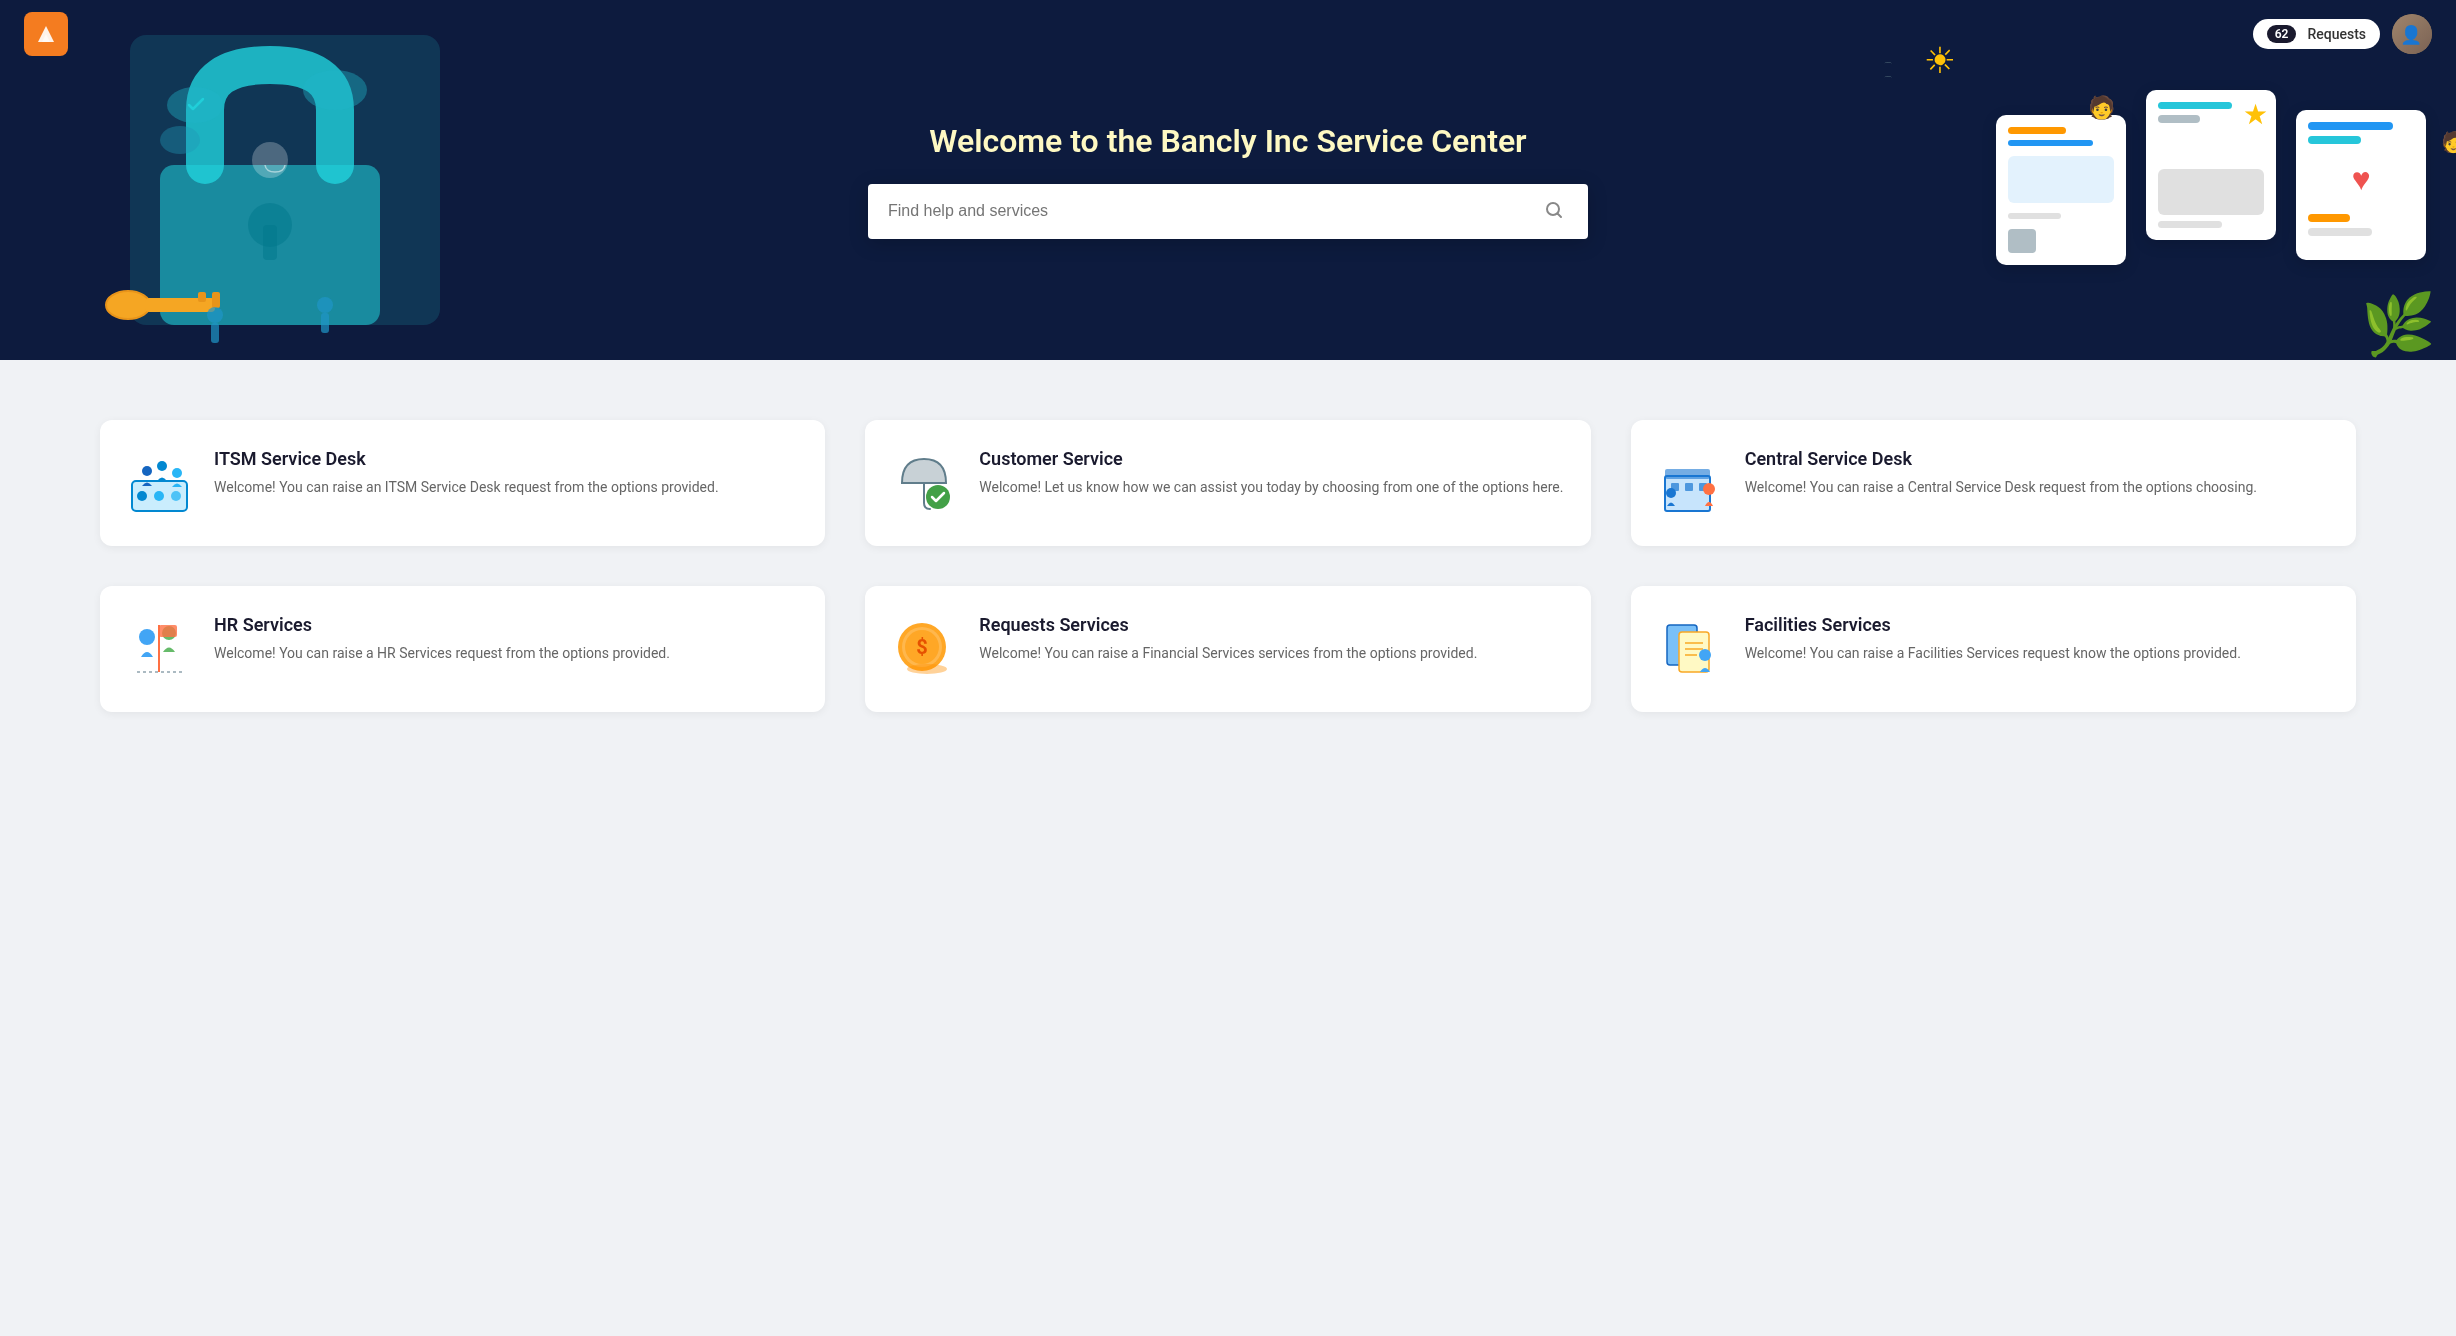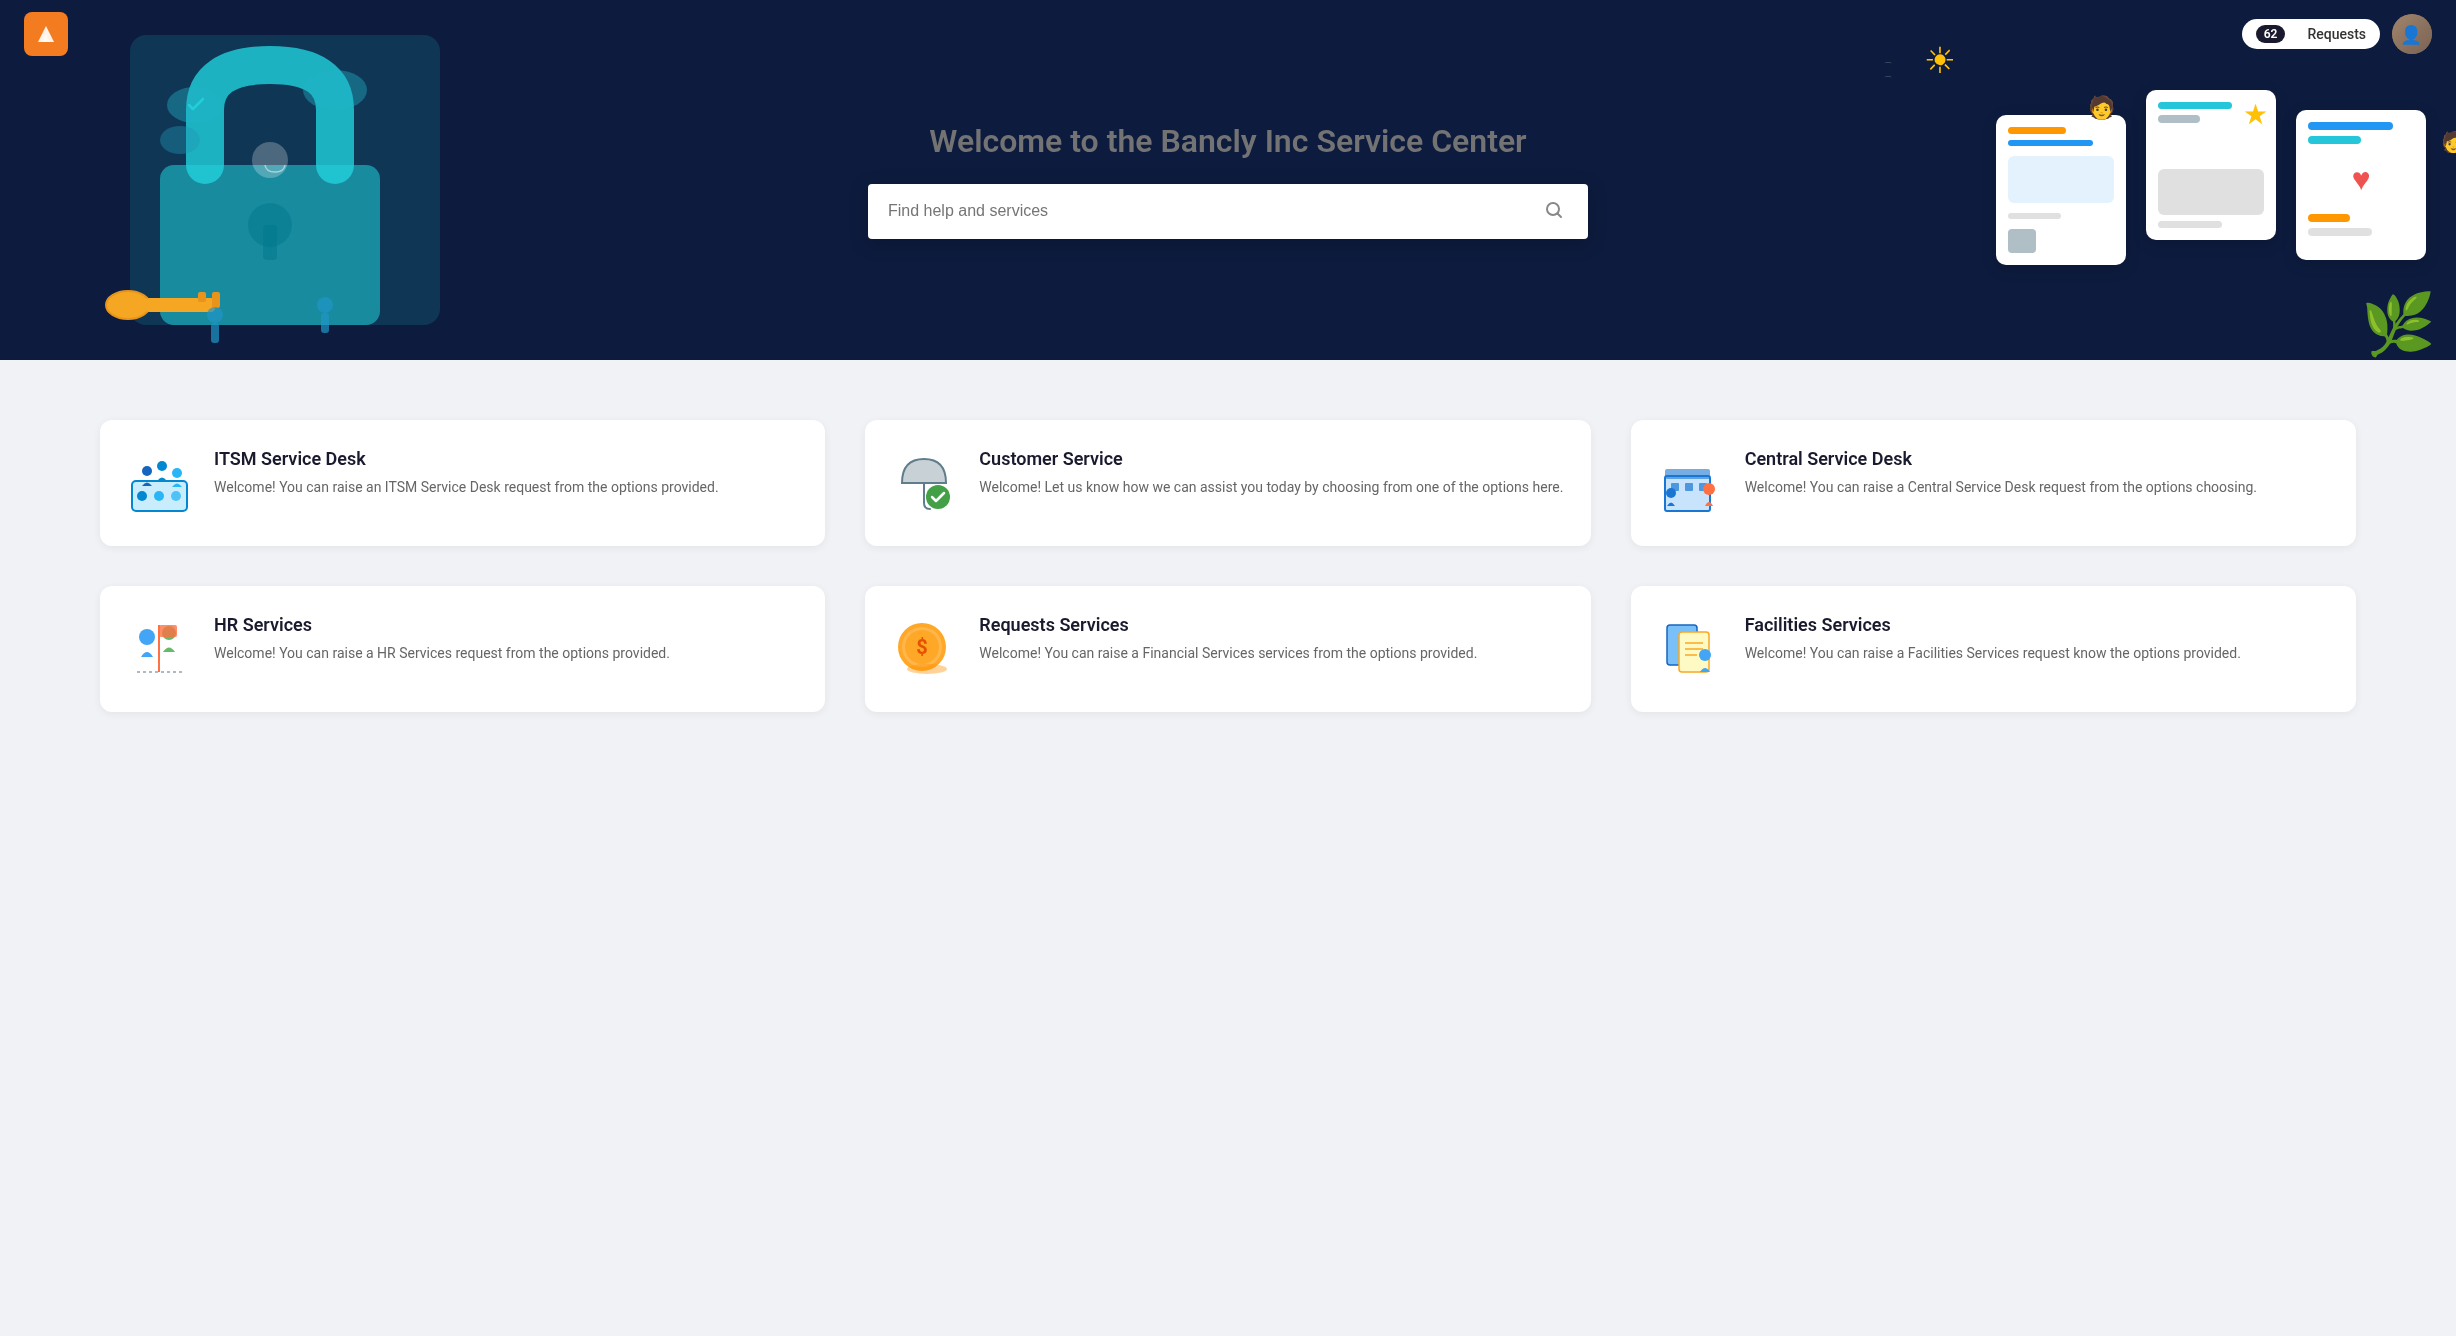--- a/index.html
+++ b/index.html
@@ -19,21 +19,21 @@
       width: 44px; height: 44px;
       background: #f47c20;
       border-radius: 8px;
       display: flex; align-items: center; justify-content: center;
     }
     .logo-box svg { width: 28px; height: 28px; }
     .nav-right {
       display: flex; align-items: center; gap: 12px;
     }
     .requests-badge {
-      display: flex; align-items: center; gap: 22px;
+      display: flex; align-items: center; gap: 11px;
       background: white;
       border-radius: 20px;
       padding: 6px 14px;
       font-size: 14px;
       font-weight: 500;
       color: #333;
       cursor: pointer;
     }
     .requests-count {
       background: #1a1a2e;
@@ -68,21 +68,21 @@
       align-items: center;
       justify-content: center;
       overflow: hidden;
     }
     .hero-content {
       text-align: center;
       z-index: 5;
       position: relative;
     }
     .hero-title {
-      color: #737373;
+      color: #fef9c3;
       font-size: 32px;
       font-weight: 600;
       margin-bottom: 24px;
     }
     .search-bar {
       display: flex;
       align-items: center;
       background: white;
       border-radius: 4px;
       padding: 12px 20px;

